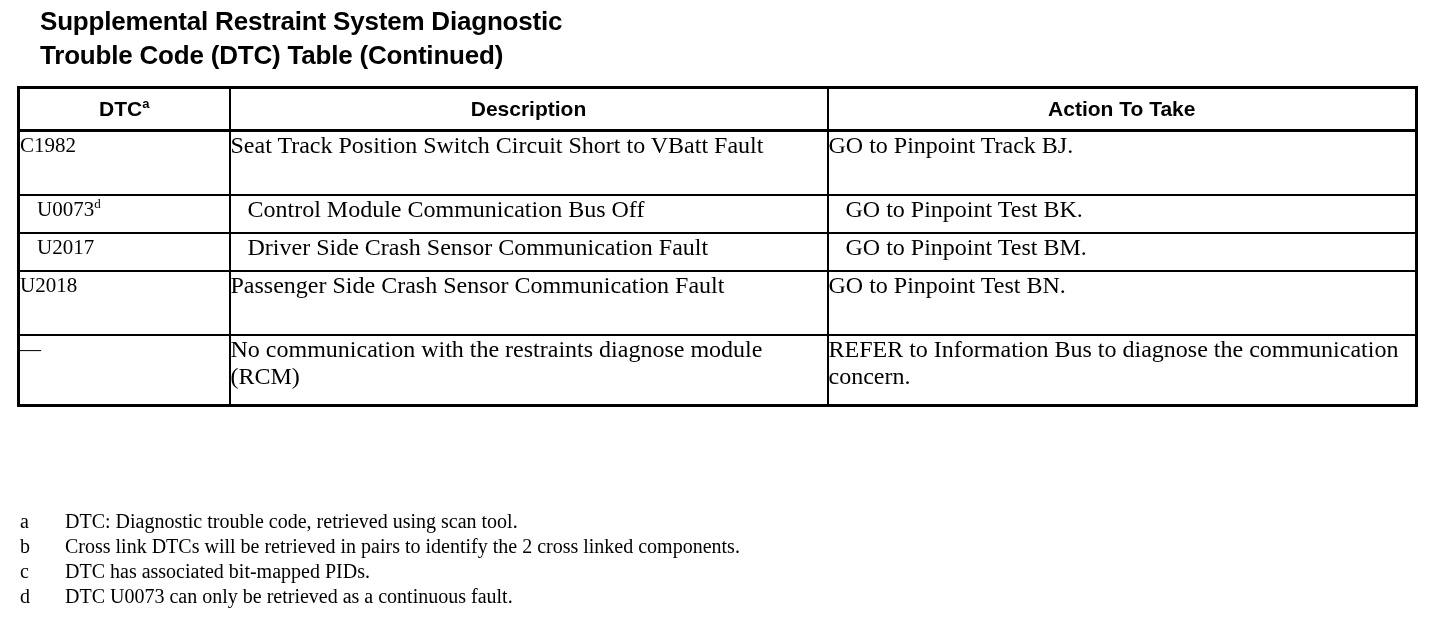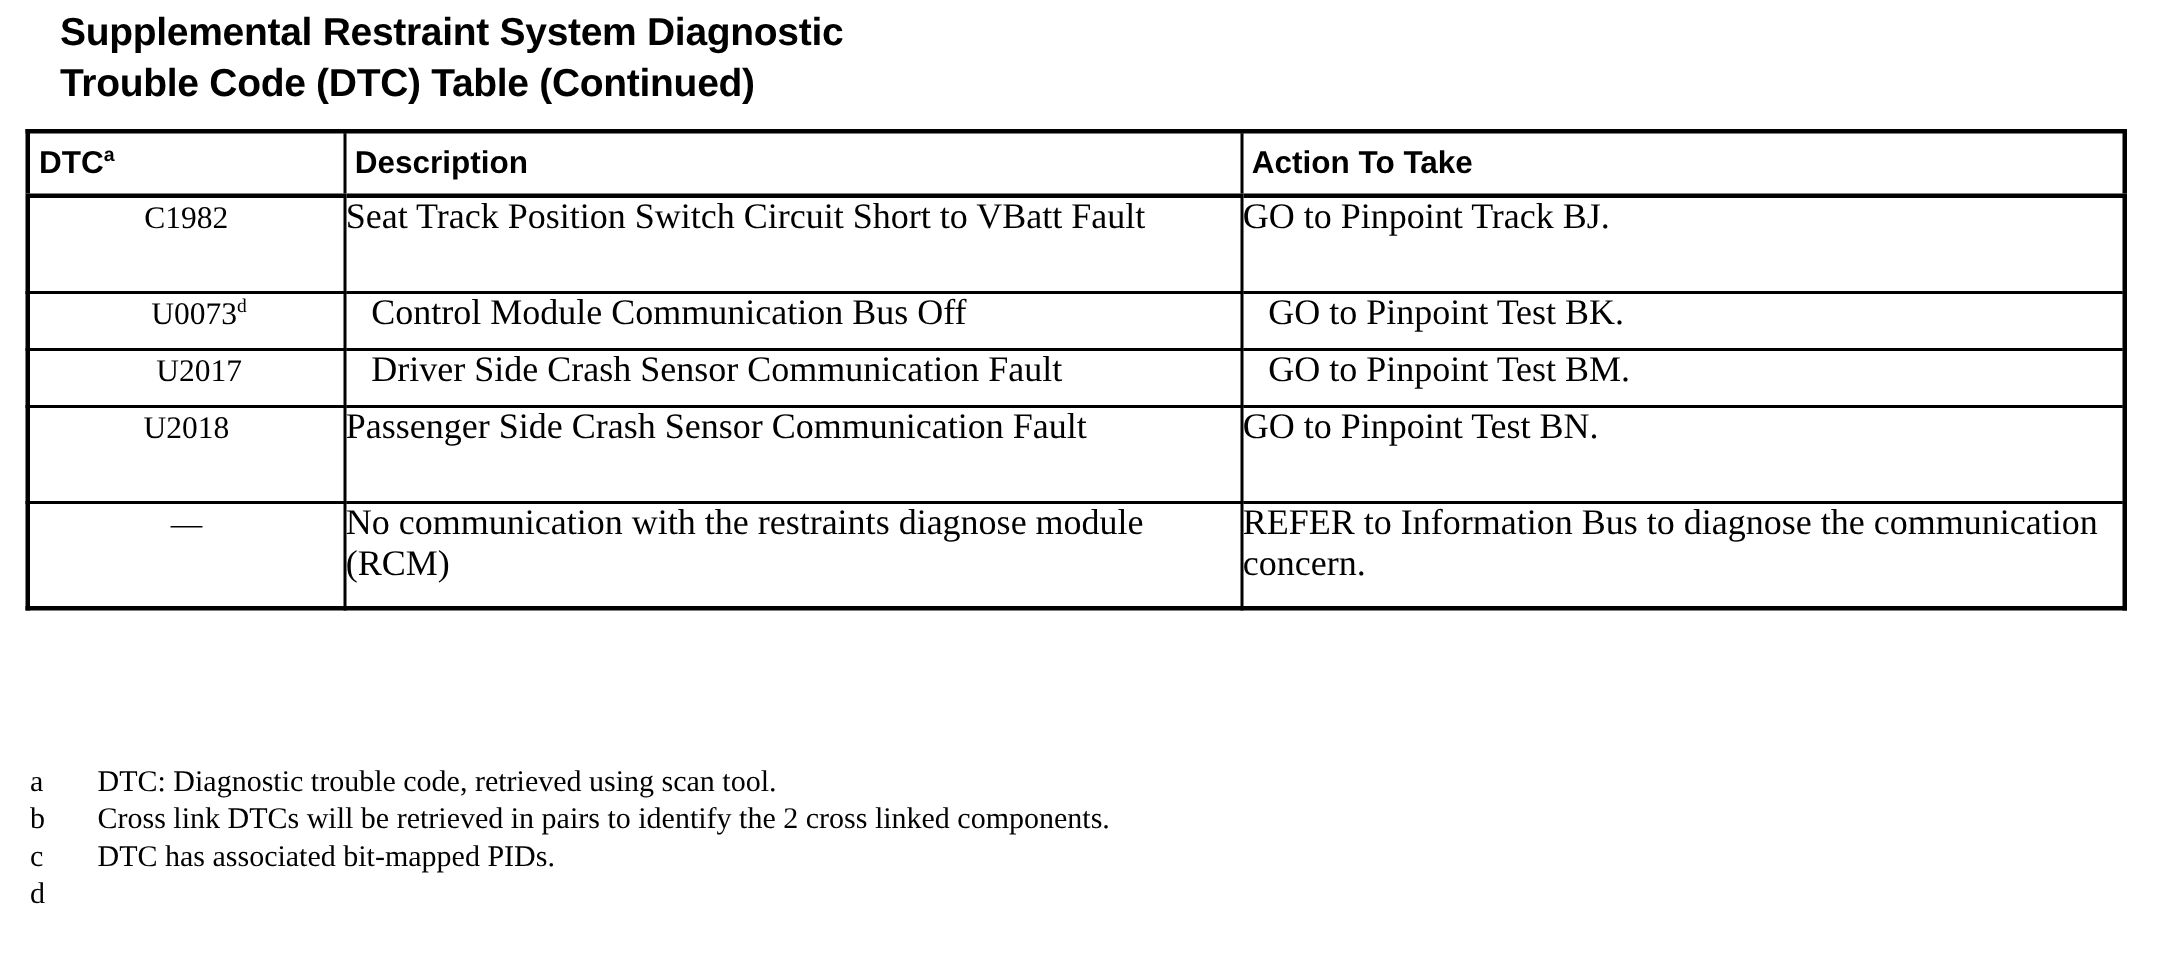--- a/index.html
+++ b/index.html
@@ -58,34 +58,33 @@
     border: 2px solid #000;
     padding: 0;
     vertical-align: top;
   }
 
   .dtc-table thead th {
     border-bottom: 3px solid #000;
     font-family: "Liberation Sans", sans-serif;
     font-weight: bold;
     font-size: 21px;
-    text-align: left;
+    text-align: center;
     height: 40px;
     vertical-align: middle;
     padding: 0 6px;
     white-space: nowrap;
   }
   .dtc-table thead th sup {
     font-size: 13px;
     vertical-align: super;
     line-height: 0;
   }
 
   .cell-dtc {
-    text-align: center;
     font-size: 21px;
     line-height: 27px;
     padding: 8px 6px 10px 6px;
     margin-left: 10px;
   }
   .cell-dtc sup {
     font-size: 13px;
     vertical-align: super;
     line-height: 0;
   }
@@ -181,16 +180,17 @@
     <div class="footnote">
       <span class="fn-marker">b</span>
       <span>Cross link DTCs will be retrieved in pairs to identify the 2 cross linked components.</span>
     </div>
     <div class="footnote">
       <span class="fn-marker">c</span>
       <span>DTC has associated bit-mapped PIDs.</span>
     </div>
     <div class="footnote">
       <span class="fn-marker">d</span>
+      <span>DTC U0073 can only be retrieved as a continuous fault.</span>
     </div>
   </div>
 
 </div>
 
 </body></html>

